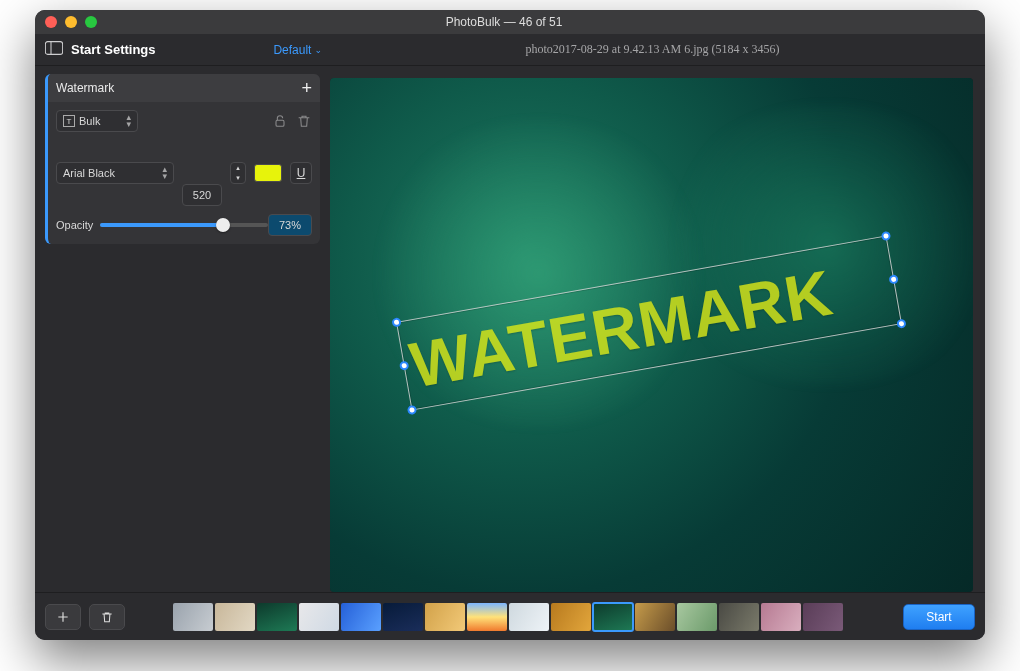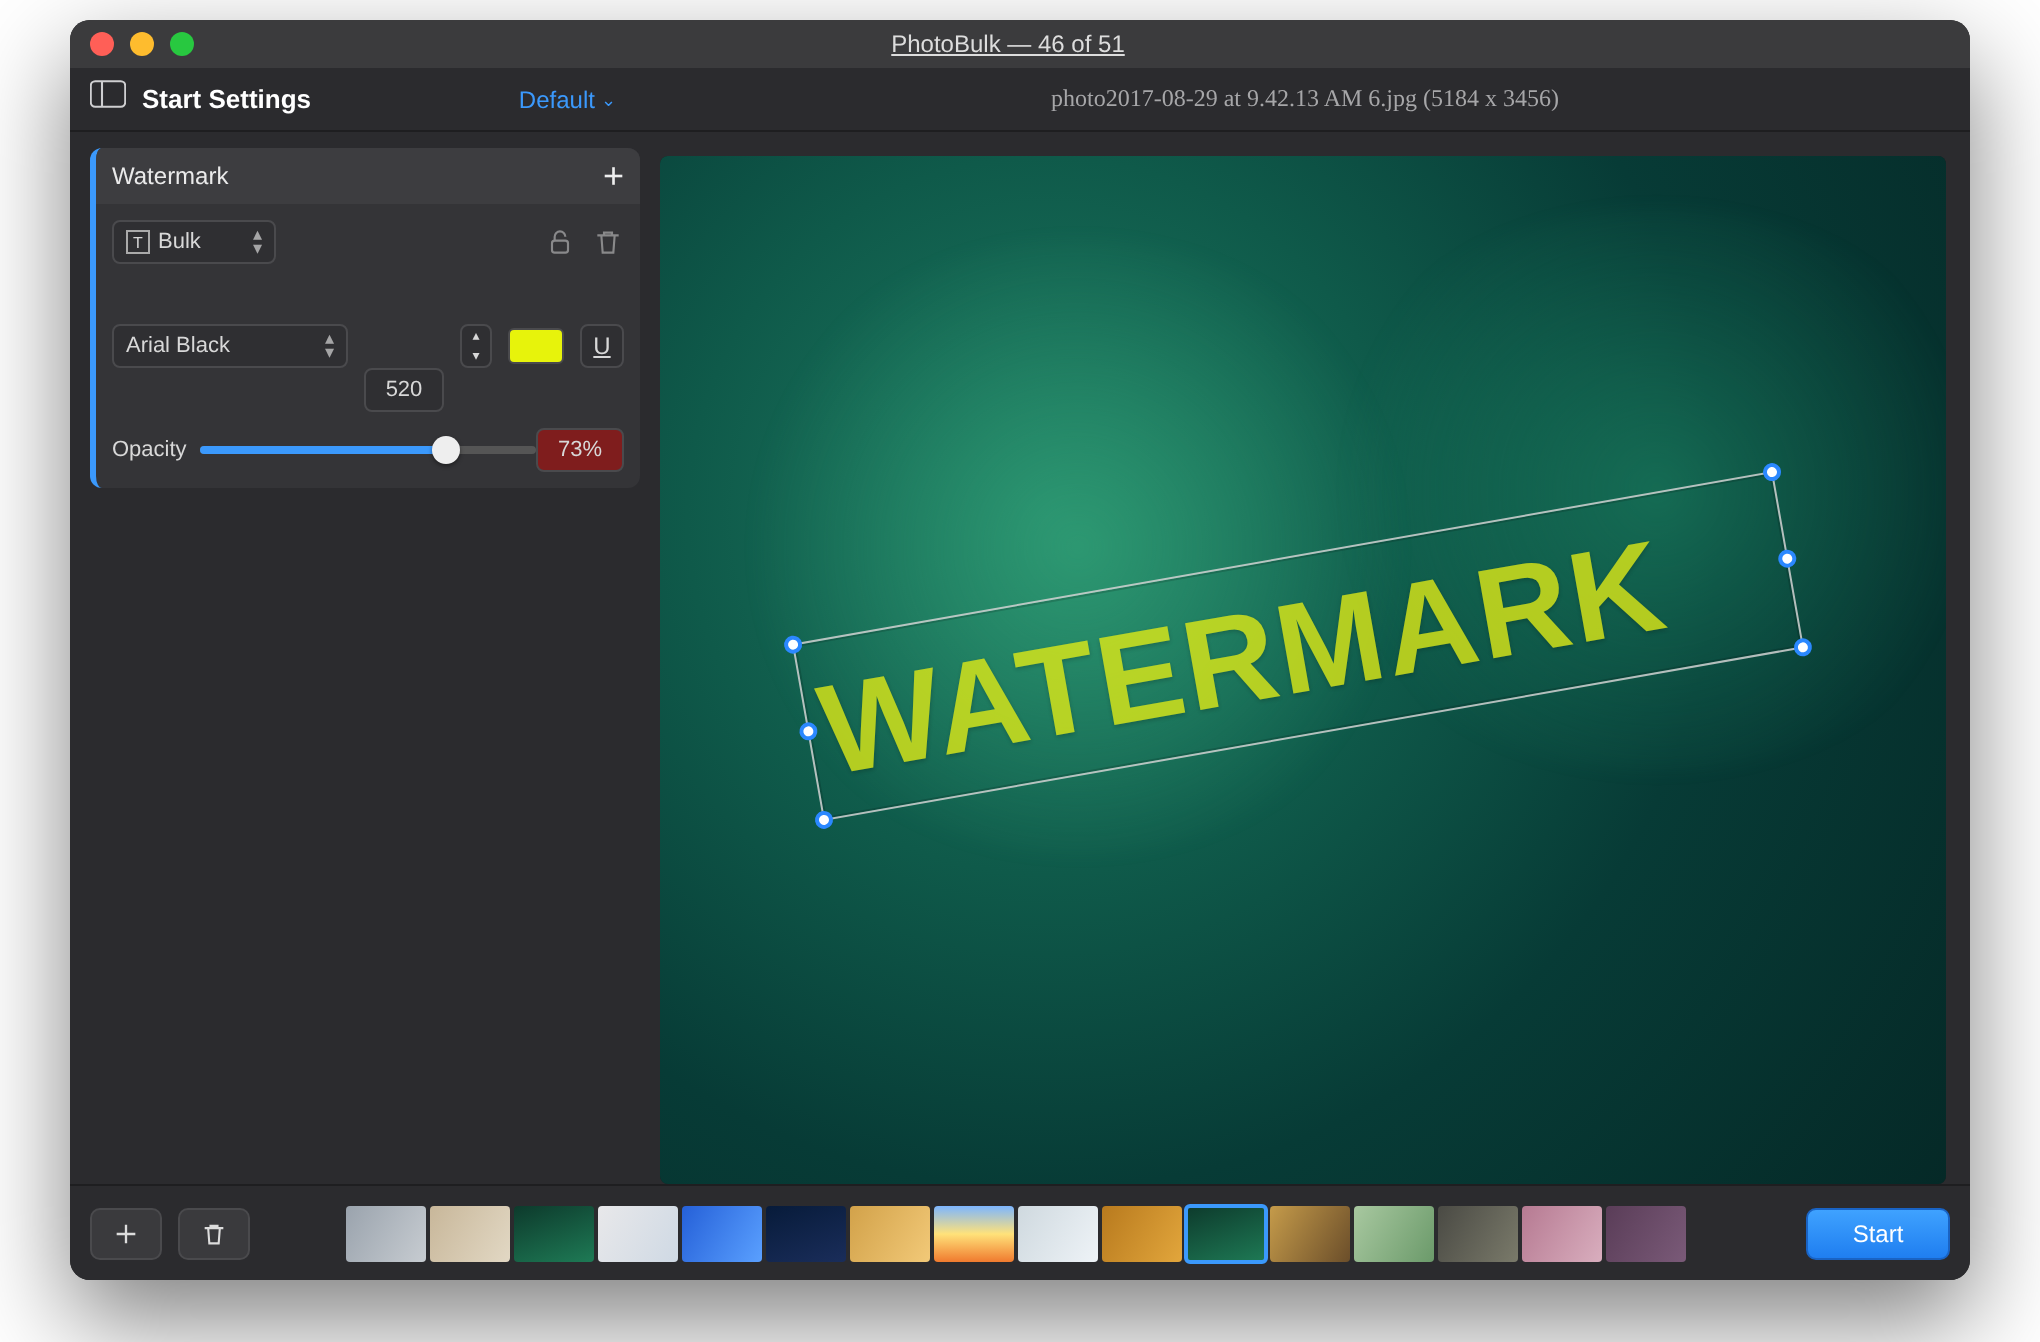--- a/index.html
+++ b/index.html
@@ -8,27 +8,27 @@
     position: absolute; left: 35px; top: 10px; width: 950px; height: 630px;
     background: #2b2b2e; border-radius: 10px; overflow: hidden;
     box-shadow: 0 20px 50px rgba(0,0,0,0.5);
     display: flex; flex-direction: column;
   }
   
   .titlebar { height: 24px; background: #3b3b3d; display:flex; align-items:center; position:relative; }
   .traffic { display:flex; gap:8px; margin-left:10px; }
   .tl { width:12px; height:12px; border-radius:50%; }
   .tl.red { background:#ff5f57; } .tl.yel { background:#febc2e; } .tl.grn { background:#28c840; }
-  .title { position:absolute; left:0; right:12px; text-align:center; color:#ddd; font-size:12px;text-decoration:underline; }
+  .title { position:absolute; left:0; right:12px; text-align:center; color:#ddd; font-size:12px; }
   
   .toolbar { height:32px; display:flex; align-items:center; padding:0 10px; background:#2b2b2e; border-bottom:1px solid #1e1e20; }
   .tb-left { display:flex; align-items:center; gap:8px; flex:0 0 285px; }
   .sidebar-icon svg { width:18px; height:14px; }
   .tb-title { color:#fff; font-size:13px; font-weight:600; }
-  .preset { color:#3b99fc; font-size:12px; margin-left:auto; margin-right:22px; display:flex; align-items:center; gap:3px; }
+  .preset { color:#3b99fc; font-size:12px; margin-left:auto; margin-right:8px; display:flex; align-items:center; gap:3px; }
   .tb-right { flex:1; text-align:center; color:#a6a6a8; font-size:12px;font-family:Liberation Serif, serif; }
   
   .main { flex:1; display:flex; min-height:0; }
   .sidebar { width:295px; background:#2b2b2e; padding:8px 10px 8px 10px; }
   .panel { background:#343437; border-radius:6px; border-left:3px solid #3b99fc; overflow:hidden; }
   .panel-head { height:28px; background:#3d3d40; display:flex; align-items:center; padding:0 8px; color:#eaeaea; font-size:12px; }
   .panel-head .add { margin-left:auto; color:#eee; font-size:18px; line-height:18px; font-weight:300; }
   .panel-body { padding:8px; display:flex; flex-direction:column; gap:8px; }
   .row { display:flex; align-items:center; gap:8px; }
   .dropdown { background:#2f2f32; border:1px solid #4a4a4d; border-radius:4px; height:22px; display:flex; align-items:center; padding:0 6px; color:#d8d8d8; font-size:11px; position:relative; min-width:0; }
@@ -41,21 +41,21 @@
   .size-box { width:40px; background:#2f2f32; border:1px solid #4a4a4d; border-radius:4px; height:22px; color:#d8d8d8; font-size:11px; display:flex; align-items:center; justify-content:center;margin-top:44px; }
   .stepper { width:16px; height:22px; background:#2f2f32; border:1px solid #4a4a4d; border-radius:4px; display:flex; flex-direction:column; font-size:7px; color:#d8d8d8; }
   .stepper span { flex:1; display:flex; align-items:center; justify-content:center; }
   .swatch { width:28px; height:18px; border:1px solid #4a4a4d; border-radius:3px; }
   .underline { width:22px; height:22px; background:#2f2f32; border:1px solid #4a4a4d; border-radius:4px; display:flex; align-items:center; justify-content:center; color:#d8d8d8; font-size:12px; text-decoration:underline; }
   .opacity-row { display:flex; align-items:center; }
   .op-label { color:#d8d8d8; font-size:11px; width:44px; }
   .slider { flex:1; height:4px; background:#555; border-radius:2px; position:relative; }
   .slider .fill { position:absolute; left:0; top:0; bottom:0; background:#3b99fc; border-radius:2px; }
   .slider .thumb { position:absolute; width:14px; height:14px; border-radius:50%; background:#eee; top:-5px; transform:translateX(-50%); box-shadow:0 1px 2px rgba(0,0,0,.4); }
-  .pct { width:44px; height:22px; background:#7f1d1d; border:1px solid #4a4a4d; border-radius:4px; color:#d8d8d8; font-size:11px; display:flex; align-items:center; justify-content:center; }
+  .pct { width:44px; height:22px; background:#0c4a6e; border:1px solid #4a4a4d; border-radius:4px; color:#d8d8d8; font-size:11px; display:flex; align-items:center; justify-content:center; }
   
   .preview { flex:1; position:relative; background:#1c1c1e; overflow:hidden; margin:12px 12px 0 0; border-radius:4px; }
   .canvas { position:absolute; inset:0; background:
     radial-gradient(circle at 30% 35%, #1d7a61 0%, #0f5a4a 32%, #073b36 60%, #052927 100%);
   }
   .canvas::before, .canvas::after { content:""; position:absolute; border-radius:50%; filter:blur(4px); }
   .canvas::before { left:5%; top:8%; width:55%; height:60%; background:radial-gradient(circle, rgba(60,180,130,.55), transparent 70%); }
   .canvas::after { right:-5%; top:5%; width:55%; height:55%; background:radial-gradient(circle, rgba(34,150,110,.5), transparent 70%); }
   .wm-box { position:absolute; border:1px solid rgba(210,210,210,.85); box-shadow: inset 0 0 0 1px rgba(0,0,0,.15); }
   .wm-text { font-family:"Arial Black", Arial, sans-serif; font-weight:900; color:#e2ec15; opacity:.78; letter-spacing:1px; white-space:nowrap; text-shadow:0 1px 2px rgba(0,0,0,.25); transform-origin:left center; }

